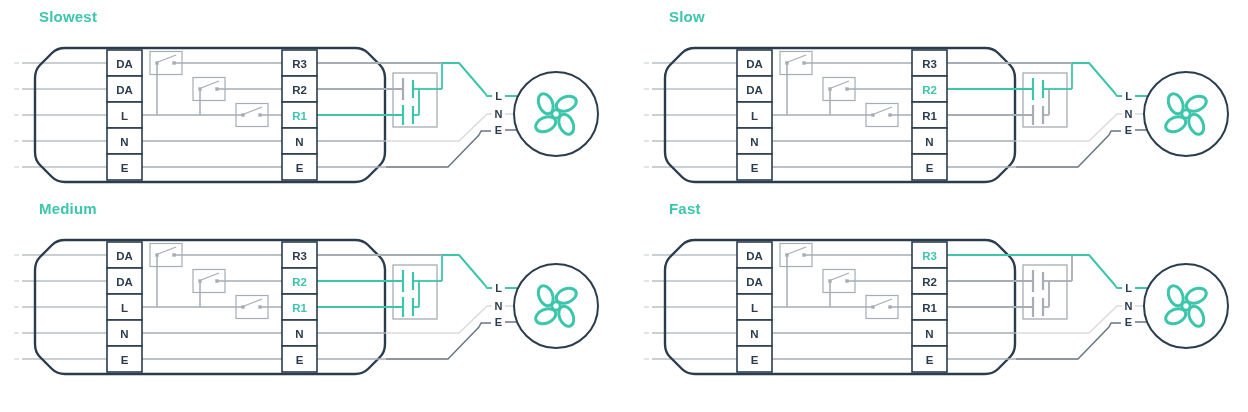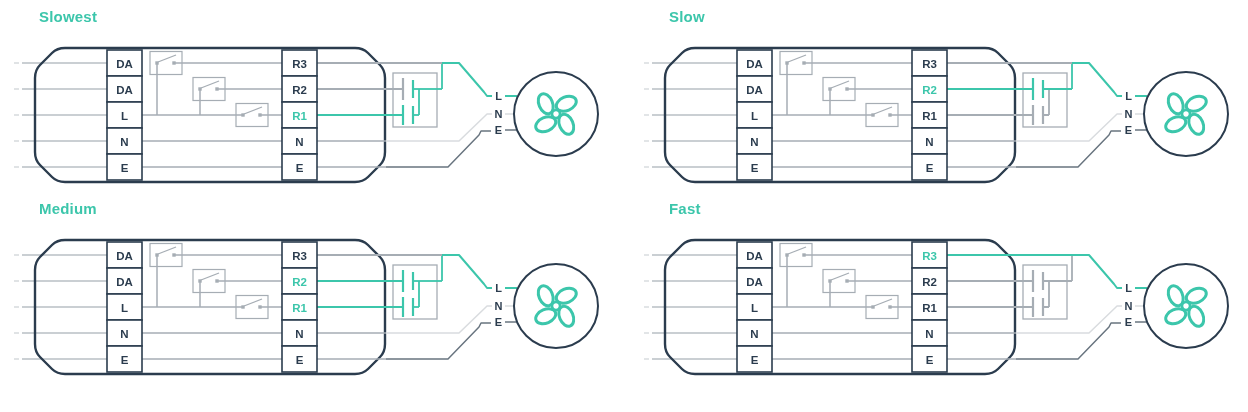--- a/index.html
+++ b/index.html
@@ -1,16 +1,16 @@
 <!DOCTYPE html>
 <html><head>
 <meta charset="utf-8">
 <style>
   html,body{margin:0;padding:0;background:#ffffff;}
-  #canvas{position:relative;width:1248px;height:412px;background:#ffffff;overflow:hidden;border-radius:11px;}
+  #canvas{position:relative;width:1248px;height:412px;background:#ffffff;overflow:hidden;}
   svg{display:block;}
   text.title{font:700 15px "Liberation Sans",sans-serif;letter-spacing:.2px;}
   text.term{font:700 11.5px "Liberation Sans",sans-serif;text-anchor:middle;}
   text.fanlbl{font:700 11px "Liberation Sans",sans-serif;text-anchor:middle;}
 </style>
 </head>
 <body>
 
 <div id="canvas">
   <svg id="scene" width="1248" height="412" viewBox="0 0 1248 412">

